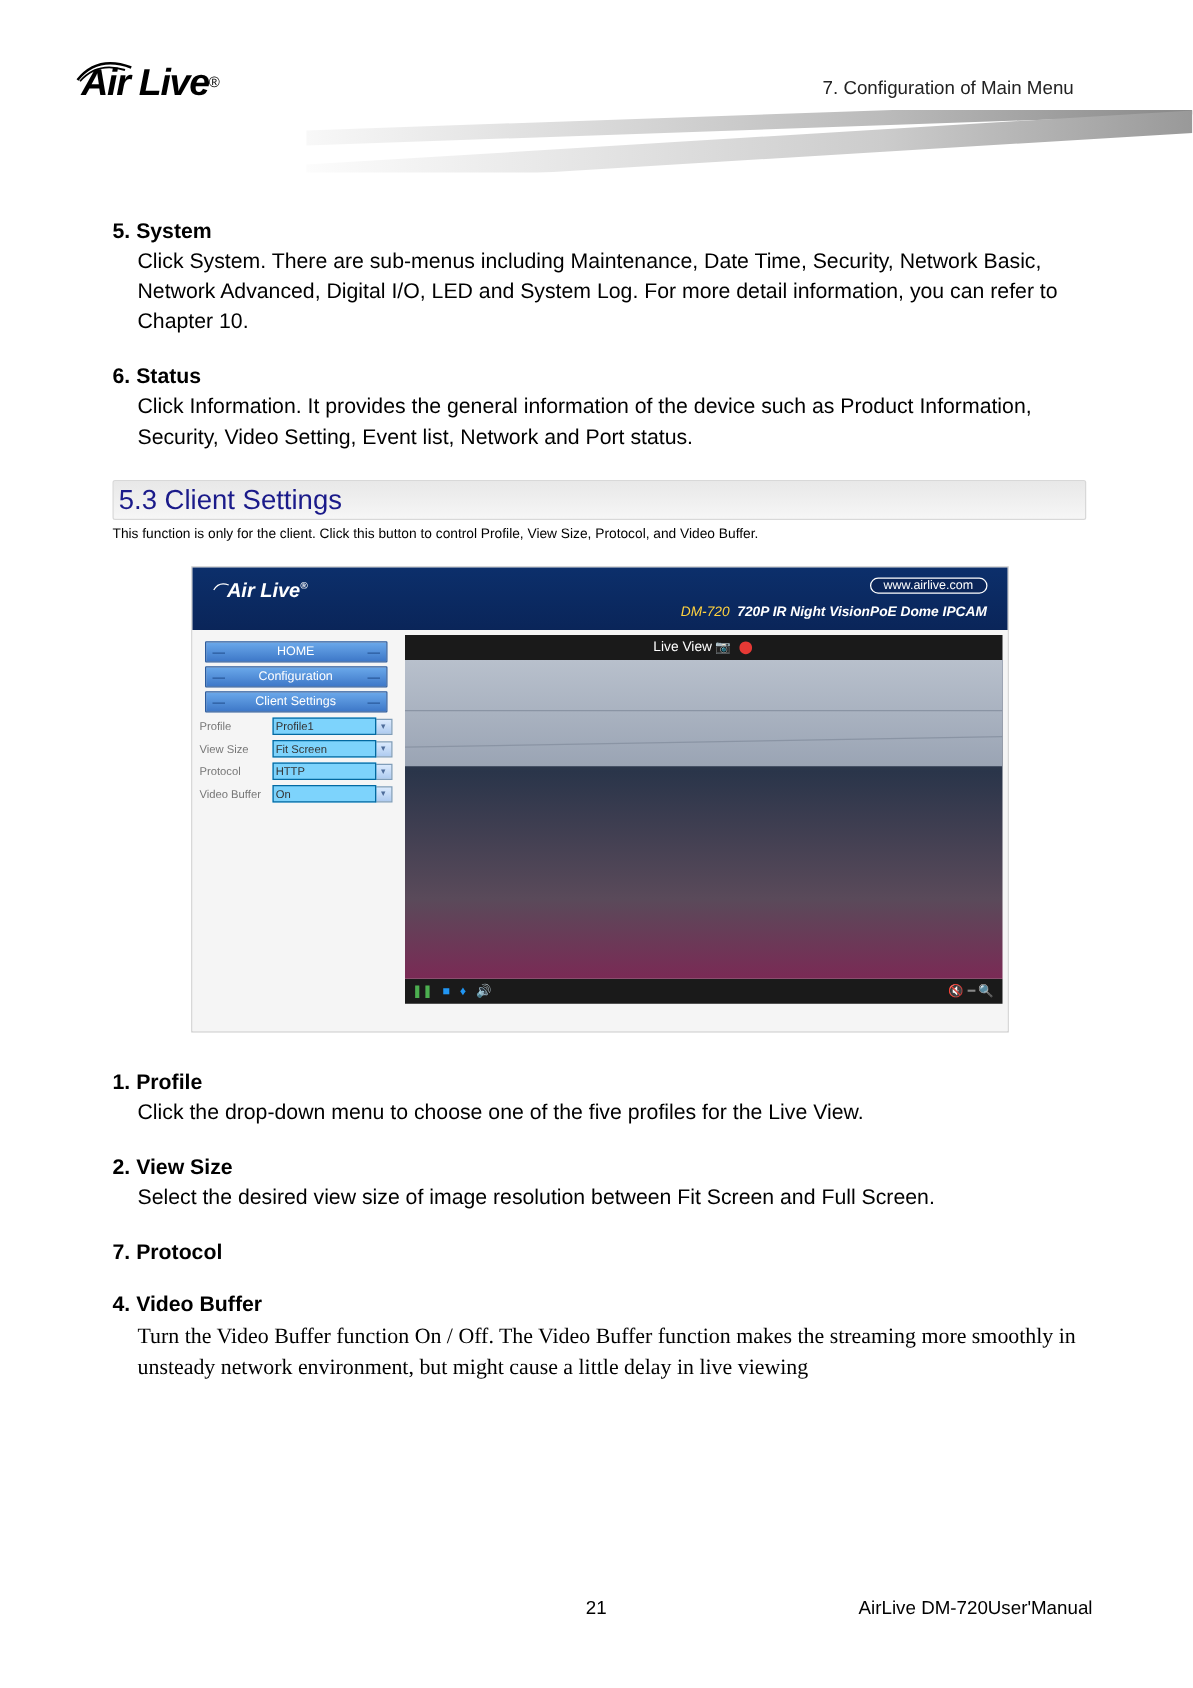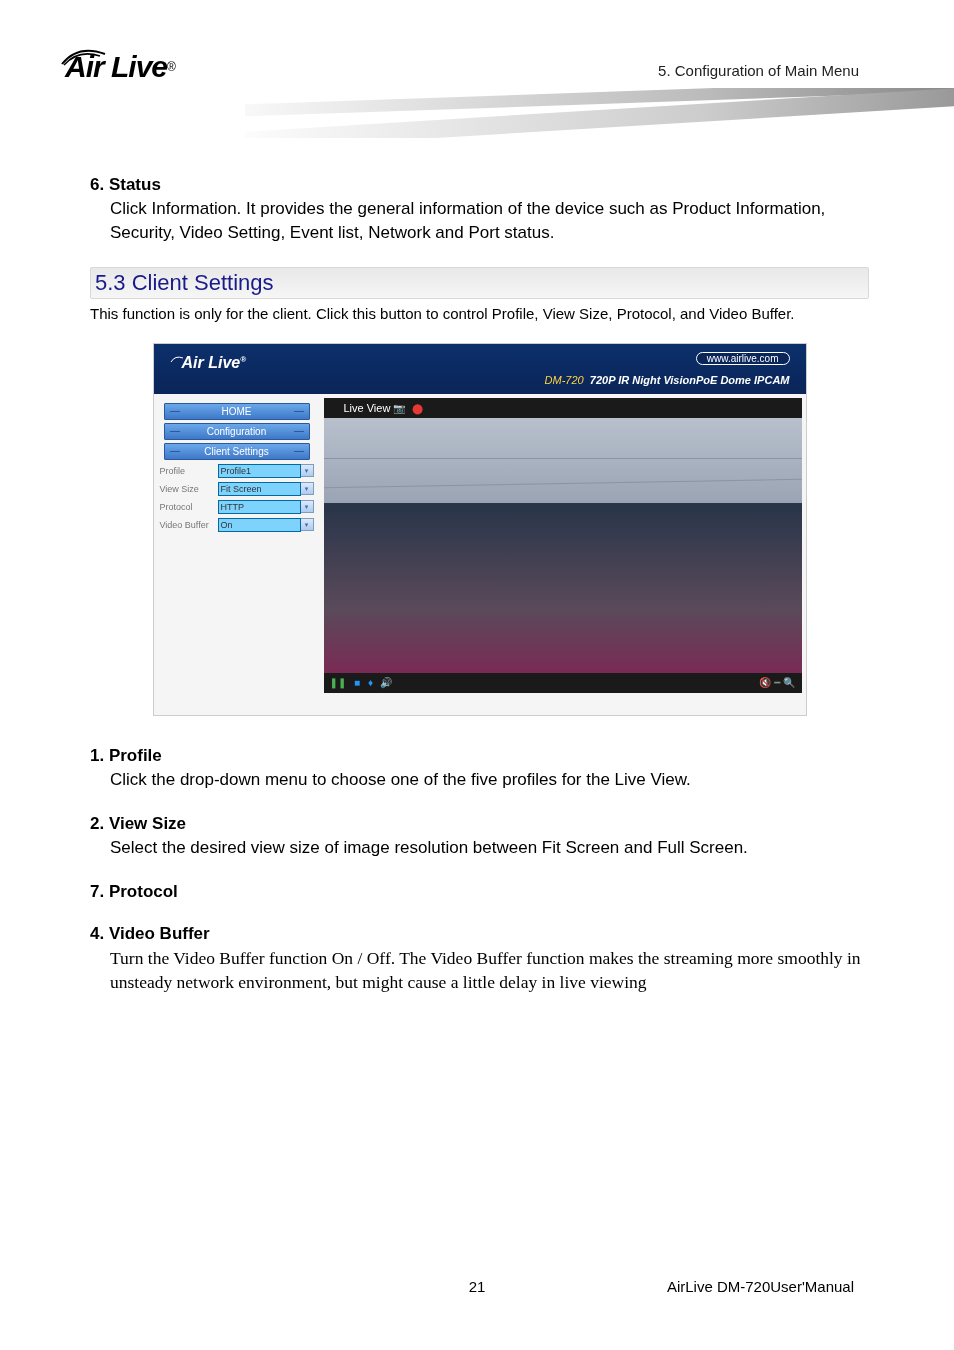--- a/index.html
+++ b/index.html
@@ -90,21 +90,21 @@
       padding: 2px 4px;
       margin-bottom: 4px;
     }
     .h2-title {
       font-size: 22px;
       font-weight: normal;
       color: #1a1a8a;
     }
     .justify {
       text-align: justify;
-      font-size: 15px;
+      font-size: 11px;
       line-height: 1.42;
     }
     .screenshot {
       margin: 18px auto 30px;
       width: 654px;
       height: 373px;
       position: relative;
       background: #fff;
       border: 1px solid #ccc;
     }
@@ -221,21 +221,21 @@
       flex: 1;
       padding: 4px;
       position: relative;
     }
     .scr-live-header {
       background: #1a1a1a;
       color: #fff;
       font-size: 11px;
       padding: 4px 20px;
       display: flex;
-      justify-content: flex-start;
+      justify-content: center;
       align-items: center;
     }
     .scr-live-icons span {
       margin-left: 3px;
       font-size: 10px;
     }
     .cam-icon { color: #ff9800; }
     .rec-icon { color: #e53935; font-size: 8px; }
     .scr-video {
       height: 255px;
@@ -277,21 +277,21 @@
       color: #ccc;
       font-size: 10px;
     }
     .footer {
       position: absolute;
       bottom: 55px;
       left: 0;
       right: 0;
       display: flex;
       justify-content: space-between;
-      padding: 0 100px;
+      padding: 0 80px;
       font-size: 15px;
     }
     .footer-center {
       position: absolute;
       left: 50%;
       transform: translateX(-50%);
     }
     .reg-mark {
       font-size: 12px;
       vertical-align: super;
@@ -306,28 +306,32 @@
 <body>
 
 <div class="header">
   <div class="logo">
     <svg class="logo-arc" viewBox="0 0 50 25">
       <path d="M 2 22 Q 18 2 45 12" stroke="#000" stroke-width="2" fill="none"></path>
       <path d="M 4 23 Q 18 7 40 14" stroke="#000" stroke-width="1.5" fill="none"></path>
     </svg>
     <span class="logo-text">Air Live</span><span class="reg-mark">®</span>
   </div>
-  <div class="header-label">5. Configuration of Main Menu</div>
+  <div class="header-label">7. Configuration of Main Menu</div>
   <div class="stripe-wrap">
     <div class="stripe"></div>
     <div class="stripe2"></div>
   </div>
 </div>
 
 <div class="content">
+  <div class="section">
+    <div class="sect-title">5.  System</div>
+    <div class="sect-body">Click System. There are sub-menus including Maintenance, Date Time, Security, Network Basic, Network Advanced, Digital I/O, LED and System Log. For more detail information, you can refer to Chapter 10.</div>
+  </div>
 
   <div class="section">
     <div class="sect-title">6.  Status</div>
     <div class="sect-body">Click Information. It provides the general information of the device such as Product Information, Security, Video Setting, Event list, Network and Port status.</div>
   </div>
 
   <div class="h2-block">
     <span class="h2-title">5.3 Client Settings</span>
   </div>
   <div class="justify">This function is only for the client. Click this button to control Profile, View Size, Protocol, and Video Buffer.</div>

